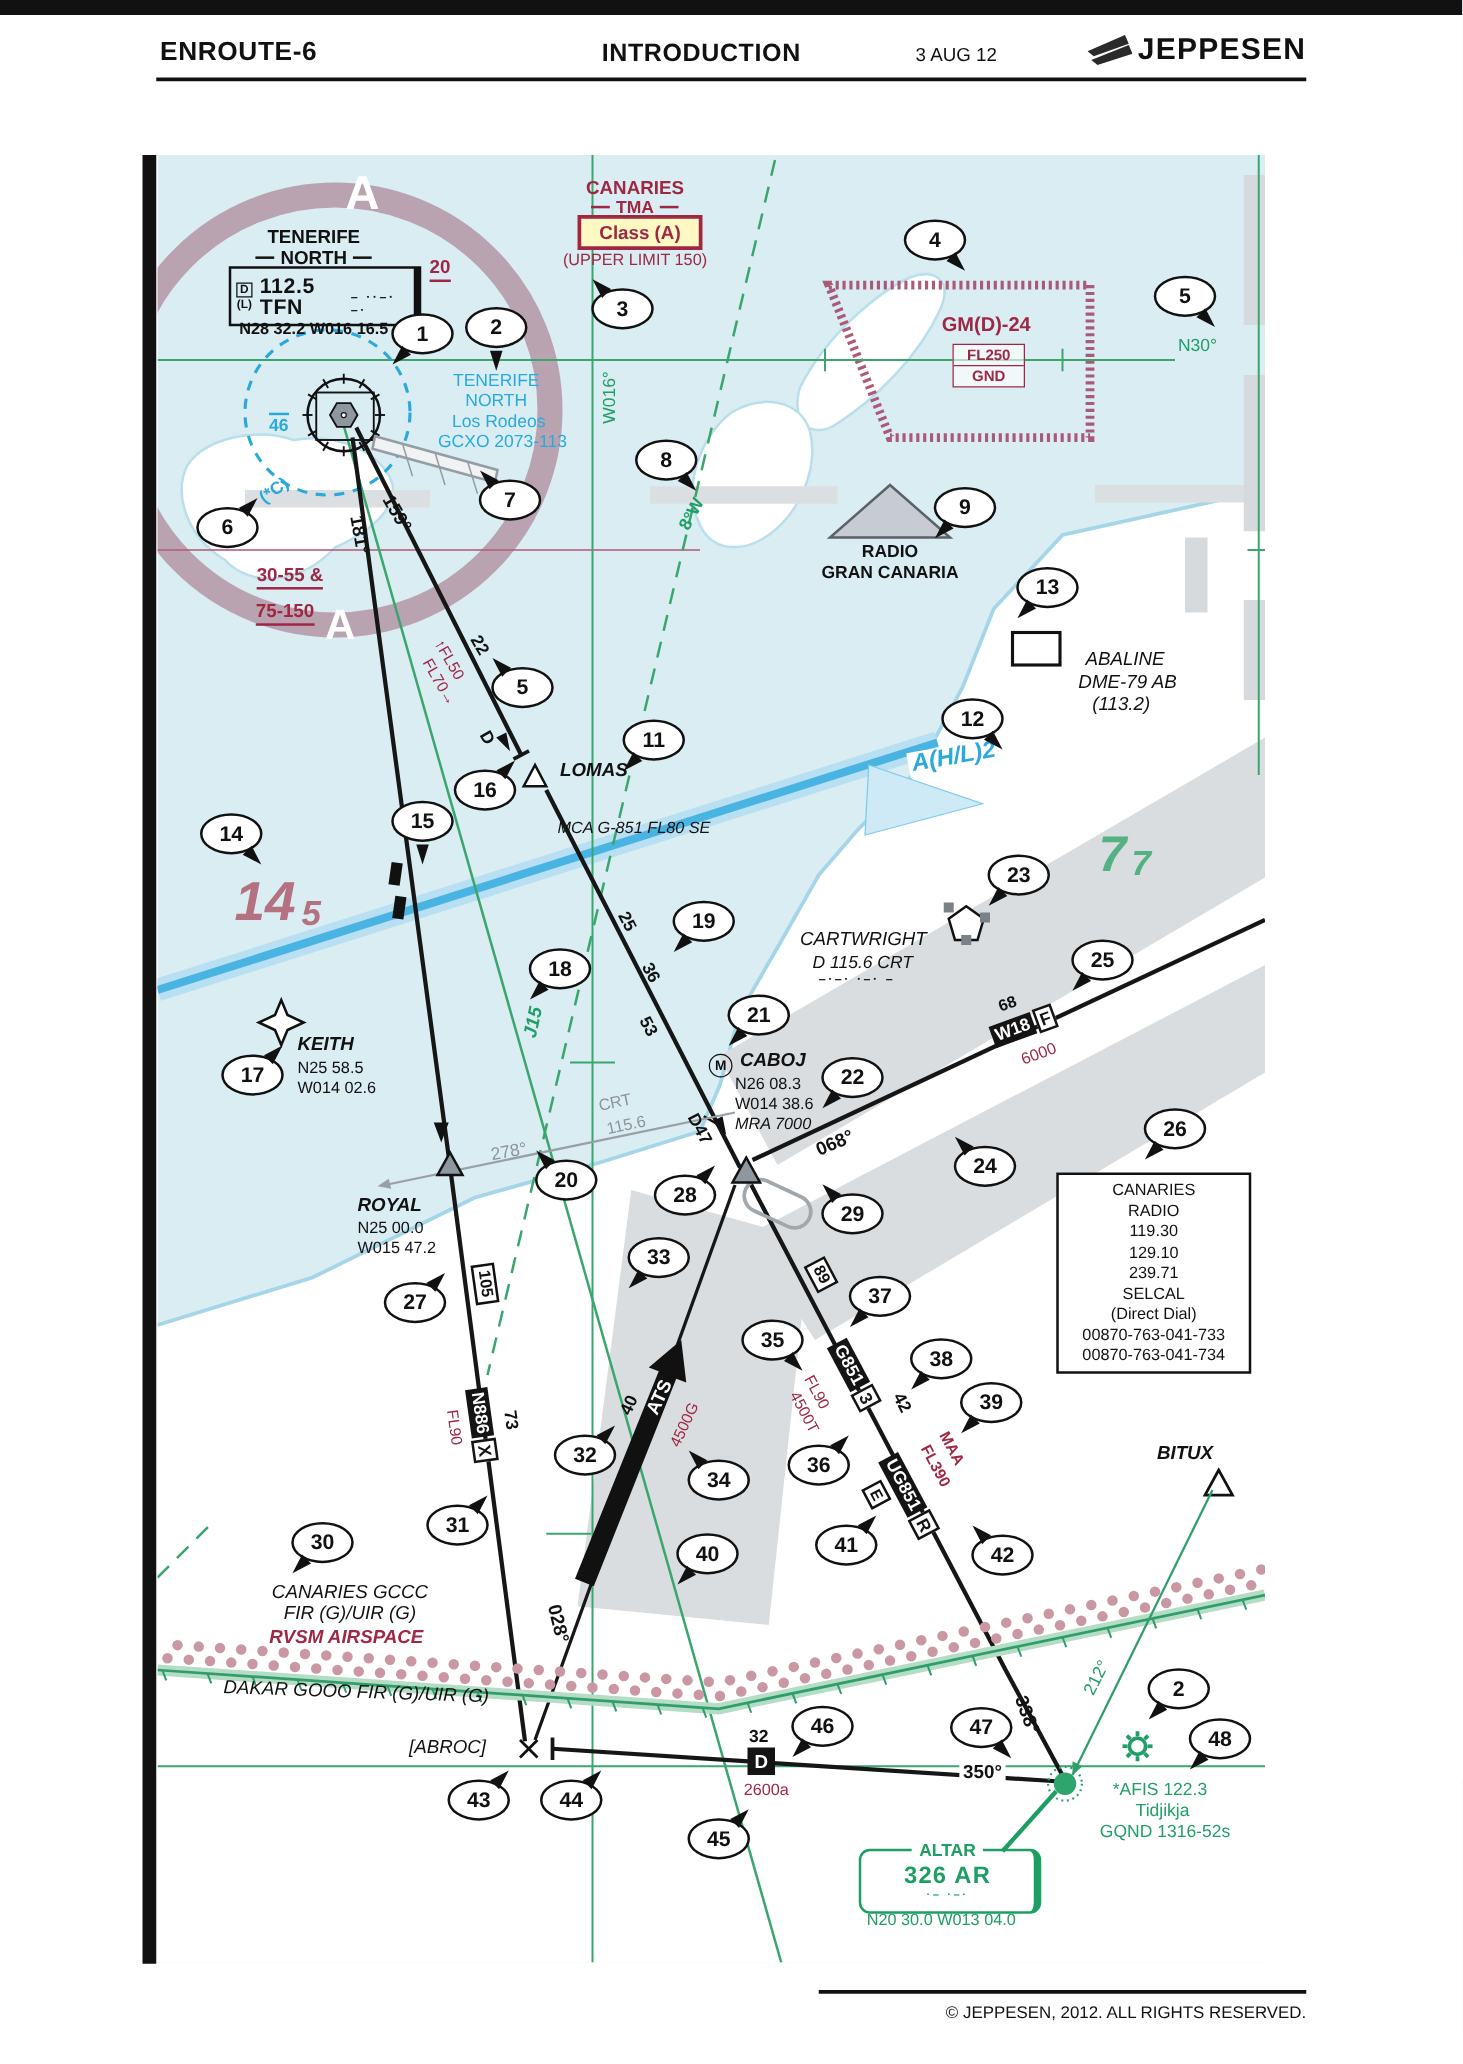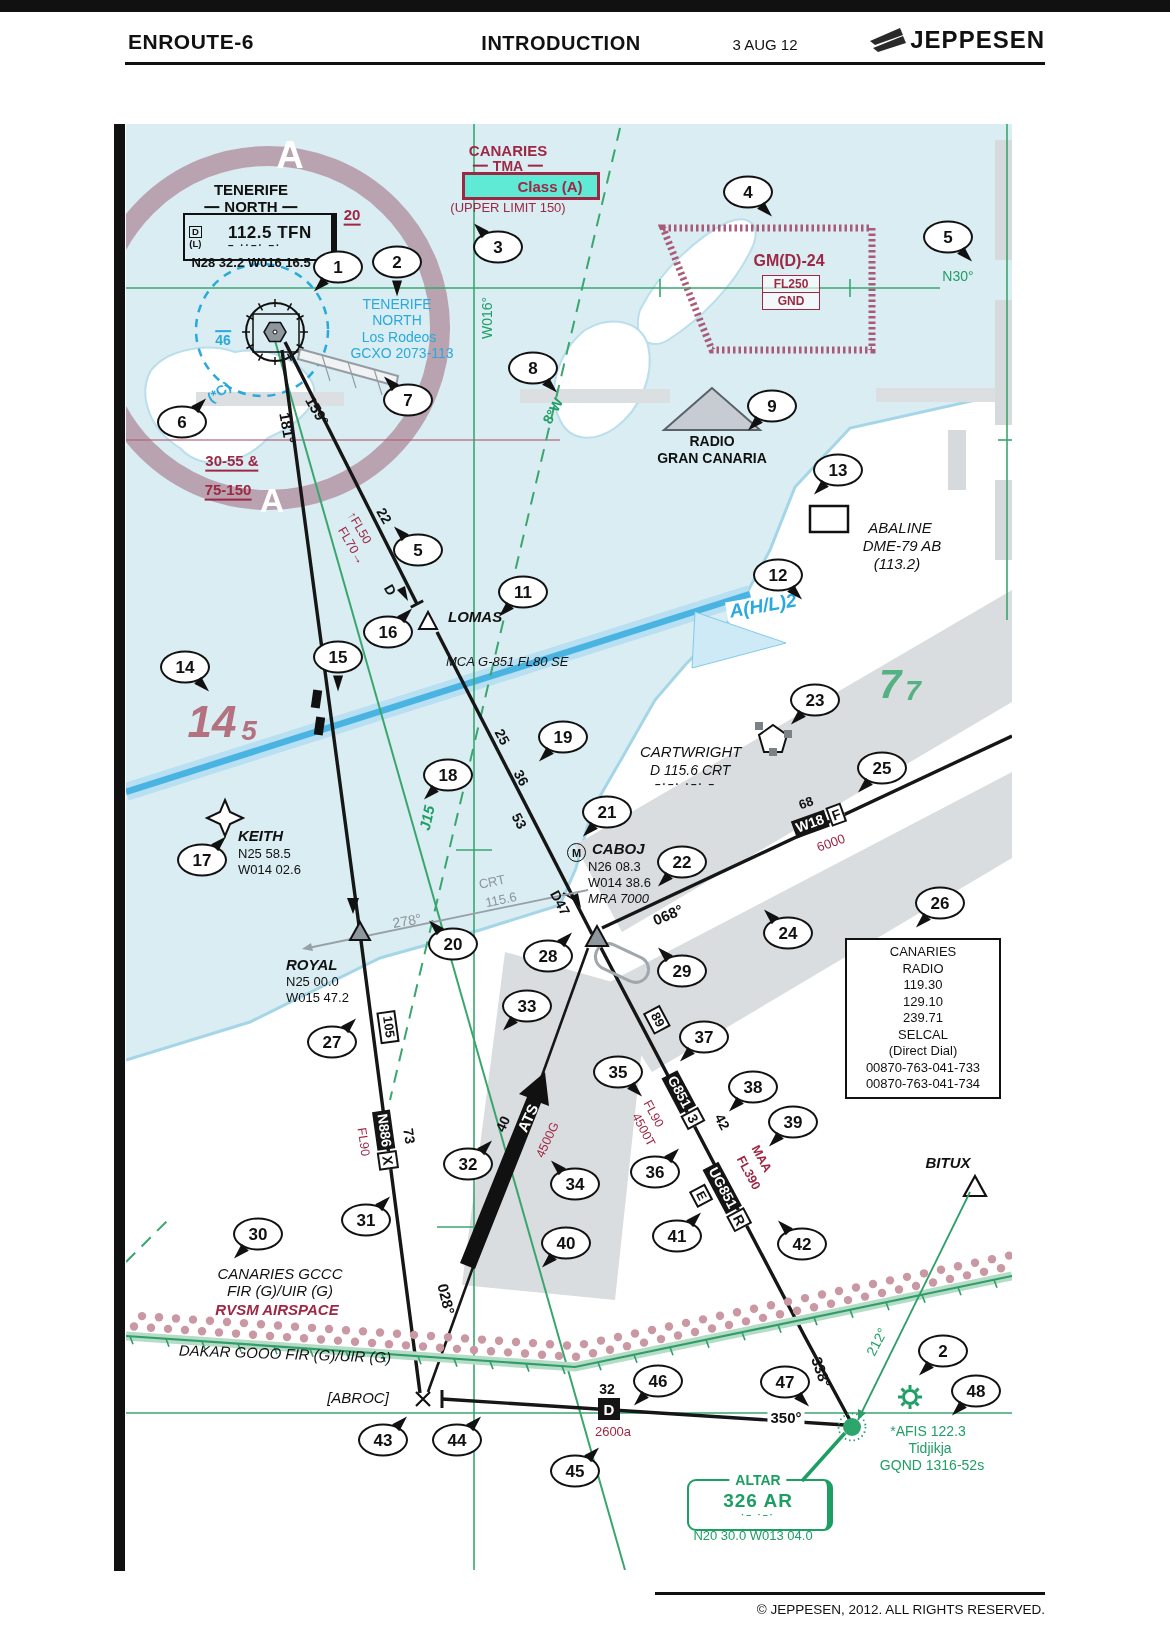--- a/index.html
+++ b/index.html
@@ -40,24 +40,24 @@
   .tail.b{--a:180deg}.tail.bl{--a:225deg}.tail.tl{--a:315deg}
   
   .awb{position:absolute;display:flex;align-items:center;gap:2px;transform:translate(-50%,-50%) rotate(var(--r));z-index:22;white-space:nowrap;}
   .wob{background:#141414;color:#fff;font-weight:bold;font-size:14px;padding:0 3px;line-height:1.25}
   .bob{border:2.2px solid #141414;background:#fff;color:#141414;font-weight:bold;font-size:14px;padding:0 2px;line-height:1.15}
   
   .tfnbox{left:183px;top:213px;width:138px;height:42px;border:2.5px solid #111;border-right-width:6px;
     background:transparent;display:flex;align-items:center;gap:6px;padding:1px 4px;z-index:21;}
   .tfnbox .dl{display:flex;flex-direction:column;align-items:center;font-size:9.5px;font-weight:bold;line-height:1;}
   .tfnbox .dl .d{border:1.5px solid #111;padding:0 2px;margin-bottom:1px;}
-  .tfnbox .fm{display:flex;flex-direction:column;align-items:flex-start;line-height:1;margin-left:20px;}
+  .tfnbox .fm{display:flex;flex-direction:row;align-items:flex-end;line-height:1;}
   .tfnbox .freq{font-size:17px;font-weight:bold;letter-spacing:.5px;}
-  .classbox{left:462px;top:172px;width:94px;height:22px;border:3px solid #9e2743;background:#5eead4;
-    display:flex;align-items:center;justify-content:center;font-size:15px;font-weight:bold;color:#9e2743;z-index:21;padding-left:38px;}
+  .classbox{left:462px;top:172px;width:94px;height:22px;border:3px solid #9e2743;background:#fef9c3;
+    display:flex;align-items:center;justify-content:center;font-size:15px;font-weight:bold;color:#9e2743;z-index:21;}
   .flbox{left:762px;top:275px;width:56px;border:1.5px solid #9e2743;background:rgba(255,255,255,.6);color:#9e2743;
     font-size:12px;font-weight:bold;text-align:center;z-index:21;}
   .flbox .row{padding:1px 0}
   .flbox .row:first-child{border-bottom:1.5px solid #9e2743;}
   .dbox{left:598px;top:1398px;width:22px;height:22px;background:#141414;color:#fff;display:flex;
     align-items:center;justify-content:center;font-weight:bold;font-size:15px;z-index:22;}
   .mcirc{left:567px;top:843px;width:17px;height:17px;border:1.5px solid #111;border-radius:50%;
     display:flex;align-items:center;justify-content:center;font-size:11px;font-weight:bold;z-index:21;}
   .radiobox{left:845px;top:938px;width:152px;border:2.5px solid #111;background:#fff;z-index:25;
     text-align:center;font-size:13px;line-height:1.27;padding:4px 0;}

